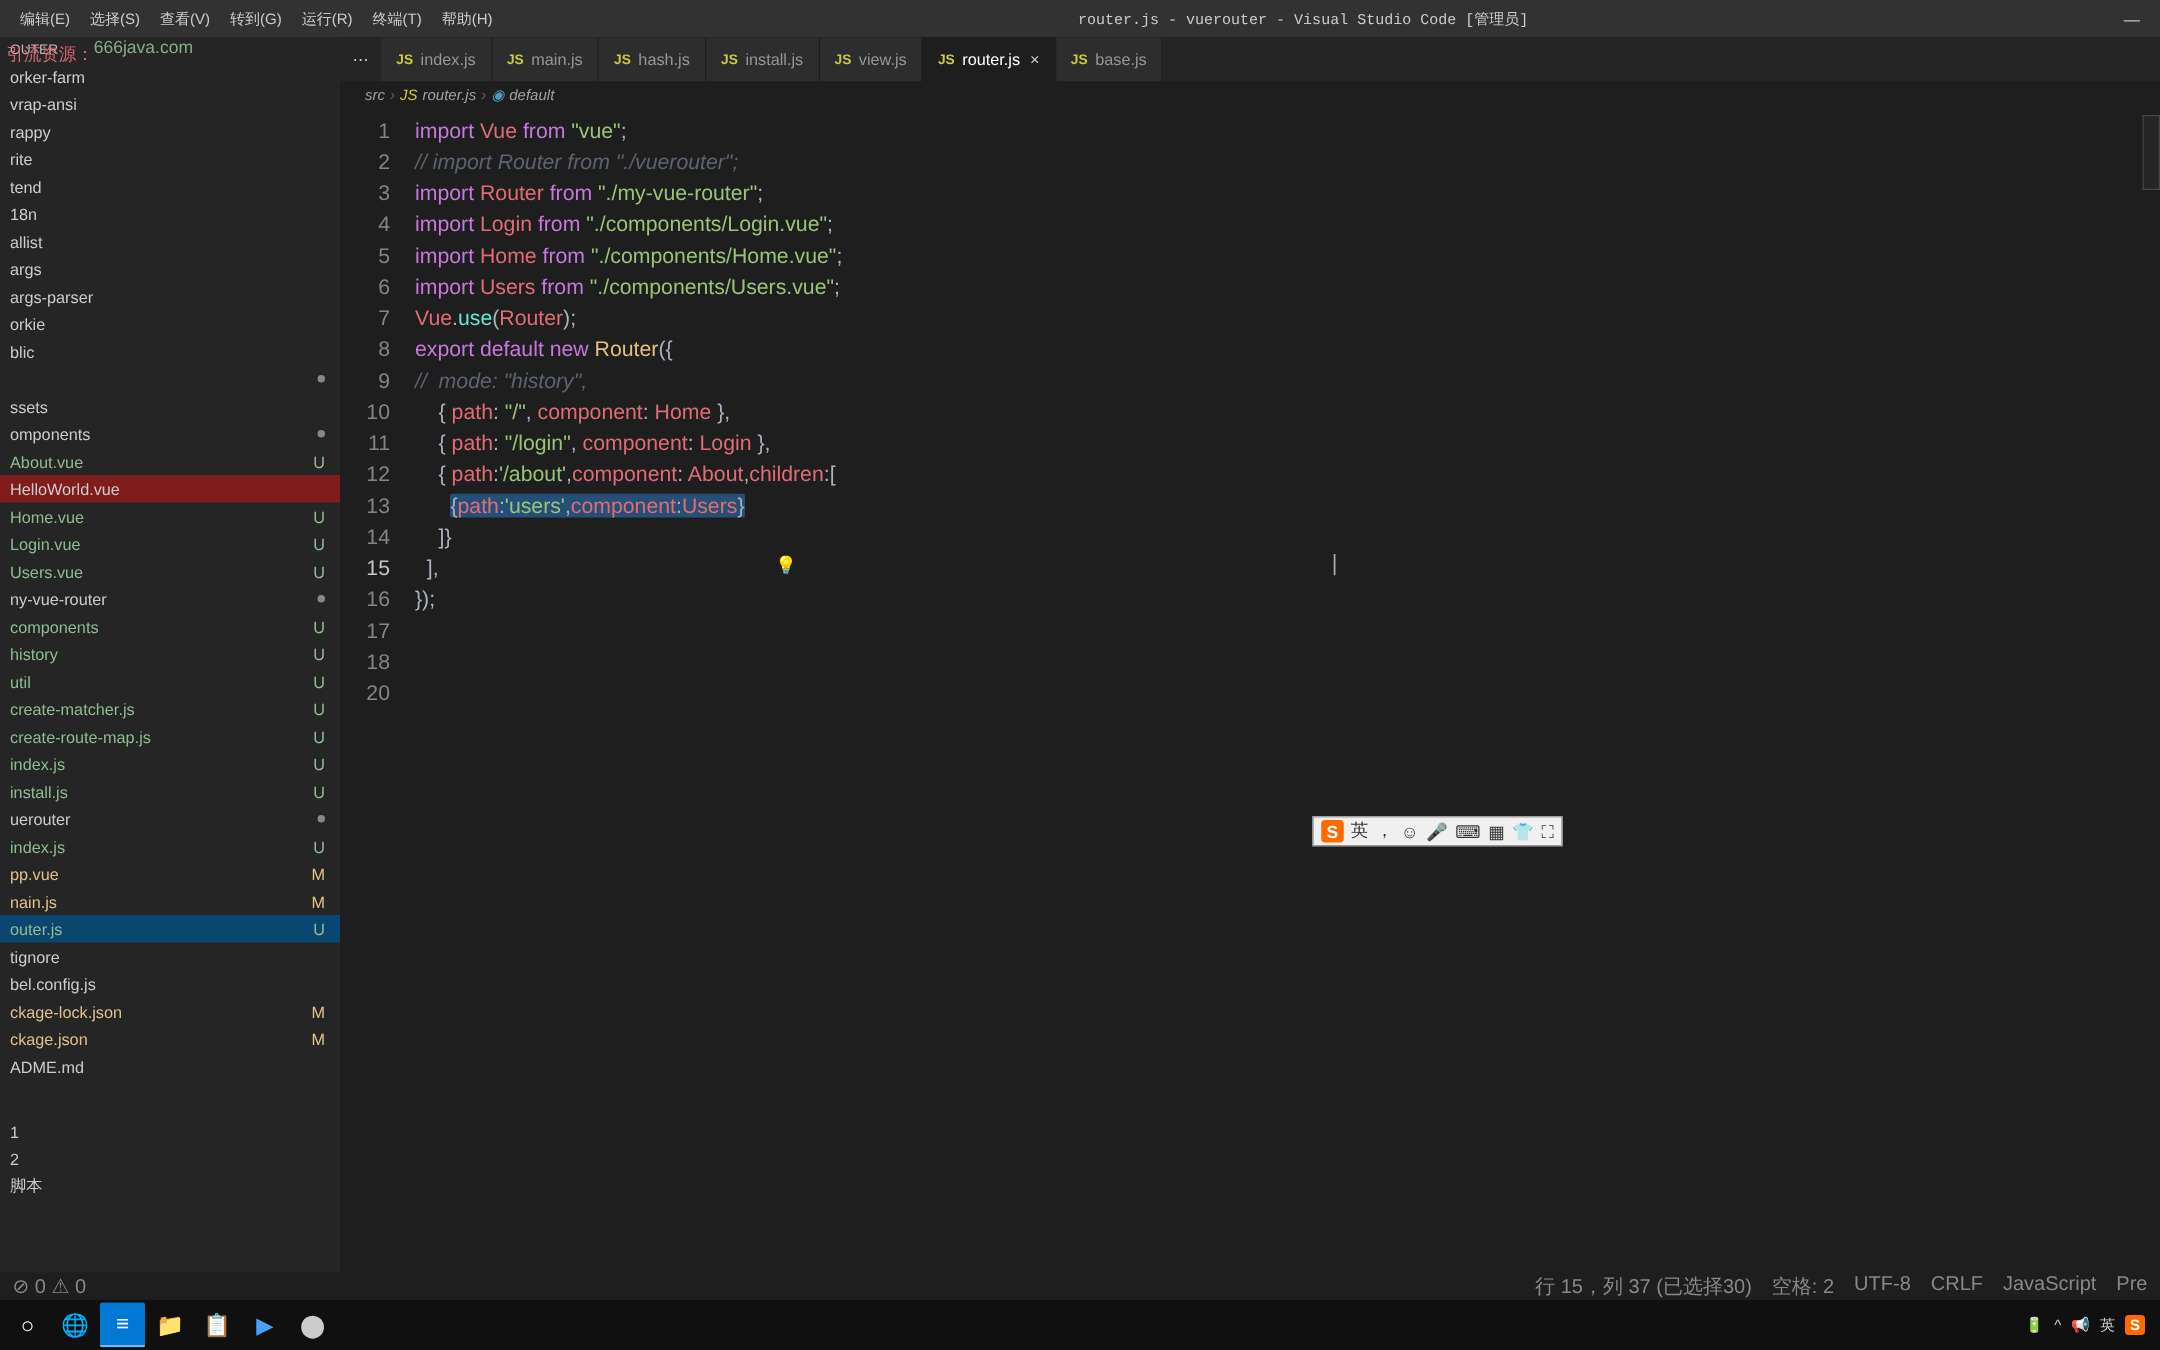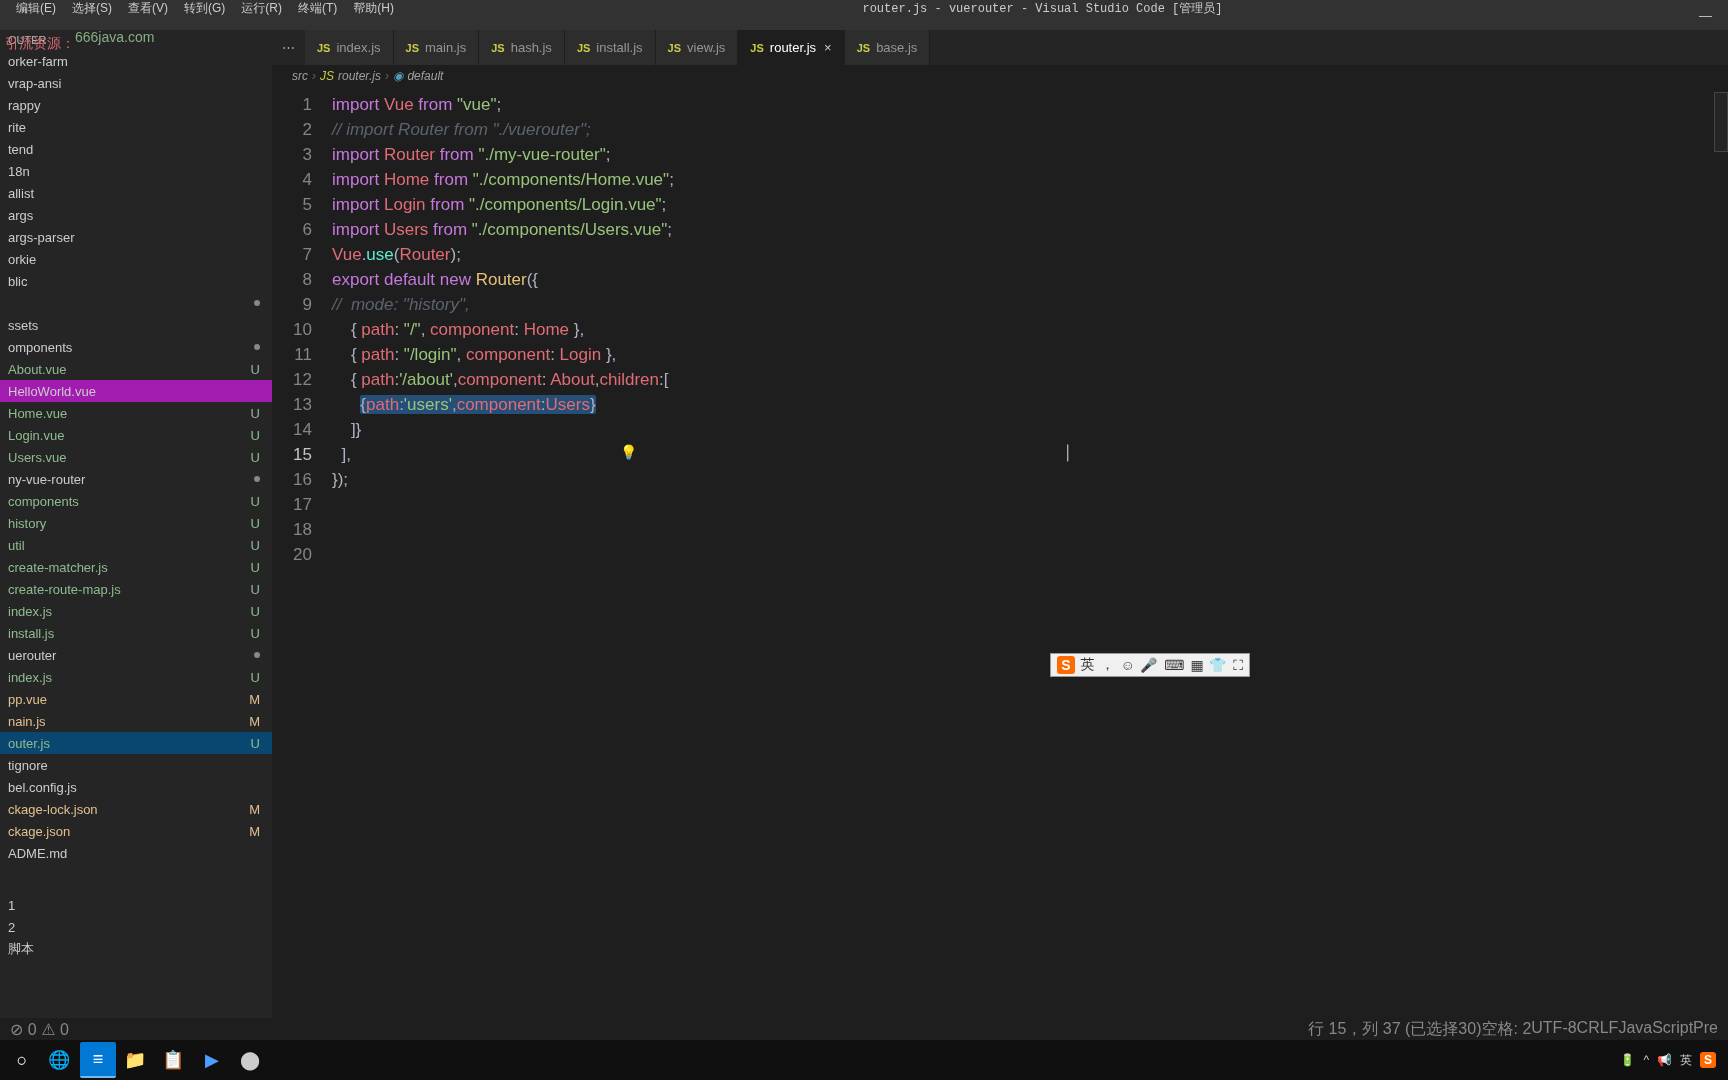--- a/index.html
+++ b/index.html
@@ -1,28 +1,28 @@
 <!DOCTYPE html>
 <html><head>
 <meta charset="utf-8">
 <style>
 * { margin: 0; padding: 0; box-sizing: border-box; font-family: 'Segoe UI', sans-serif; }
 body { background: #1e1e1e; color: #cccccc; overflow: hidden; width: 1728px; height: 1080px; font-size: 13px; }
-.titlebar { height: 30px; background: #323233; display: flex; padding-left: 8px; }
+.titlebar { height: 30px; background: #323233; display: flex; align-items: center; padding-left: 8px; }
 .menu-item { padding: 0 8px; cursor: pointer; color: #cccccc; font-size: 12px; }
 .title-center { flex: 1; text-align: center; color: #cccccc; font-size: 12px; font-family: Liberation Mono, monospace; }
 .window-controls { display: flex; }
 .win-btn { width: 45px; height: 30px; display: flex; align-items: center; justify-content: center; color: #cccccc; }
 .main-layout { display: flex; height: calc(100% - 22px - 30px - 40px); }
 .sidebar { width: 272px; background: #252526; overflow-y: auto; color: #cccccc; font-size: 13px; }
 .sidebar-header { padding: 4px 8px; color: #bbbbbb; font-size: 11px; text-transform: uppercase; }
 .watermark { position: absolute; top: 35px; left: 5px; color: #e06c75; font-size: 14px; opacity: 0.95; z-index: 5; }
 .watermark2 { position: absolute; top: 29px; left: 75px; color: #8fbc8f; font-size: 14px; opacity: 0.9; z-index: 5; }
 .tree-item { display: flex; align-items: center; padding: 1px 8px; height: 22px; color: #cccccc; font-size: 13px; cursor: pointer; }
-.tree-item.selected { background: #a21caf; }
+.tree-item.selected { background: #7f1d1d; }
 .tree-item.highlighted { background: #094771; }
 .tree-item.modified { color: #e2c08d; }
 .tree-item.untracked { color: #8fbc8f; }
 .tree-item .status { margin-left: auto; padding-right: 4px; }
 .tree-item .dot { width: 6px; height: 6px; border-radius: 50%; background: #888; margin-left: auto; margin-right: 4px; }
 .editor-area { flex: 1; background: #1e1e1e; display: flex; flex-direction: column; }
 .tabs { display: flex; background: #252526; height: 35px; align-items: center; }
 .tab { display: flex; align-items: center; padding: 0 12px; height: 35px; color: #969696; font-size: 13px; cursor: pointer; border-right: 1px solid #1e1e1e; background: #2d2d2d; }
 .tab.active { background: #1e1e1e; color: #ffffff; }
 .tab-icon { color: #cbcb41; margin-right: 6px; font-size: 11px; font-weight: bold; }
@@ -45,21 +45,21 @@
 .prop { color: #e06c75; }
 .punc { color: #abb2bf; }
 .new-kw { color: #c678dd; }
 .class-name { color: #e5c07b; }
 .highlight-sel { background: #264f78; border-radius: 2px; }
 .minimap { position: absolute; right: 0; top: 0; width: 20px; height: 100%; }
 .minimap-block { position: absolute; right: 0; top: 5px; width: 14px; height: 60px; background: rgba(255,255,255,0.03); border: 1px solid rgba(255,255,255,0.15); }
 .lightbulb { position: absolute; left: 348px; top: 353px; color: #ffcc00; font-size: 14px; }
 .cursor-mark { position: absolute; left: 795px; top: 353px; color: #aeafad; font-size: 17px; font-family: monospace; }
 .statusbar-dark { height: 22px; background: #1e1e1e; display: flex; align-items: center; padding: 0 10px; color: #888; font-size: 16px; }
-.statusbar-dark .right { margin-left: auto; display: flex; }
+.statusbar-dark .right { margin-left: auto; display: flex; gap: 16px; }
 .taskbar { height: 40px; background: #101010; display: flex; align-items: center; padding: 0 4px; gap: 2px; }
 .task-icon { width: 36px; height: 36px; display: flex; align-items: center; justify-content: center; font-size: 18px; border-radius: 2px; }
 .task-icon.active { background: #333; border-bottom: 2px solid #76b9ed; }
 .tray { margin-left: auto; display: flex; align-items: center; gap: 8px; color: #ccc; font-size: 12px; padding-right: 8px; }
 .ime-float { position: absolute; right: 478px; top: 653px; background: #f0f0f0; border: 1px solid #999; padding: 2px 6px; display: flex; gap: 6px; align-items: center; font-size: 14px; color: #333; z-index: 10; }
 .ime-float .s-icon { background: #ff6a00; color: white; padding: 1px 4px; font-weight: bold; border-radius: 3px; }
 </style>
 </head>
 <body>
 
@@ -193,22 +193,22 @@
           <div class="current">15</div>
           <div>16</div>
           <div>17</div>
           <div>18</div>
           <div>20</div>
         </div>
       <div class="code-lines" id="code-lines">
           <div class="code-line"><span class="kw-import">import </span><span class="var-name">Vue</span><span class="kw-from"> from </span><span class="string">"vue"</span><span class="punc">;</span></div>
           <div class="code-line"><span class="comment">// import Router from "./vuerouter";</span></div>
           <div class="code-line"><span class="kw-import">import </span><span class="var-name">Router</span><span class="kw-from"> from </span><span class="string">"./my-vue-router"</span><span class="punc">;</span></div>
+          <div class="code-line"><span class="kw-import">import </span><span class="var-name">Login</span><span class="kw-from"> from </span><span class="string">"./components/Login.vue"</span><span class="punc">;</span></div>
           <div class="code-line"><span class="kw-import">import </span><span class="var-name">Home</span><span class="kw-from"> from </span><span class="string">"./components/Home.vue"</span><span class="punc">;</span></div>
-          <div class="code-line"><span class="kw-import">import </span><span class="var-name">Login</span><span class="kw-from"> from </span><span class="string">"./components/Login.vue"</span><span class="punc">;</span></div>
           <div class="code-line"><span class="kw-import">import </span><span class="var-name">Users</span><span class="kw-from"> from </span><span class="string">"./components/Users.vue"</span><span class="punc">;</span></div>
           <div class="code-line"><span class="var-name">Vue</span><span class="punc">.</span><span class="method">use</span><span class="punc">(</span><span class="var-name">Router</span><span class="punc">);</span></div>
           <div class="code-line"><span class="kw-import">export </span><span class="kw-import">default </span><span class="new-kw">new </span><span class="class-name">Router</span><span class="punc">({</span></div>
           <div class="code-line"><span class="comment">//  mode: "history",</span></div>
           <div class="code-line"><span class="punc">    { </span><span class="prop">path</span><span class="punc">: </span><span class="string">"/"</span><span class="punc">, </span><span class="prop">component</span><span class="punc">: </span><span class="var-name">Home</span><span class="punc"> },</span></div>
           <div class="code-line"><span class="punc">    { </span><span class="prop">path</span><span class="punc">: </span><span class="string">"/login"</span><span class="punc">, </span><span class="prop">component</span><span class="punc">: </span><span class="var-name">Login</span><span class="punc"> },</span></div>
           <div class="code-line"><span class="punc">    { </span><span class="prop">path</span><span class="punc">:</span><span class="string">'/about'</span><span class="punc">,</span><span class="prop">component</span><span class="punc">: </span><span class="var-name">About</span><span class="punc">,</span><span class="prop">children</span><span class="punc">:[</span></div>
           <div class="code-line"><span class="punc">      </span><span class="highlight-sel"><span class="punc">{</span><span class="prop">path</span><span class="punc">:</span><span class="string">'users'</span><span class="punc">,</span><span class="prop">component</span><span class="punc">:</span><span class="var-name">Users</span><span class="punc">}</span></span></div>
           <div class="code-line"><span class="punc">    ]}</span></div>
           <div class="code-line"><span class="punc">  ],</span></div>

